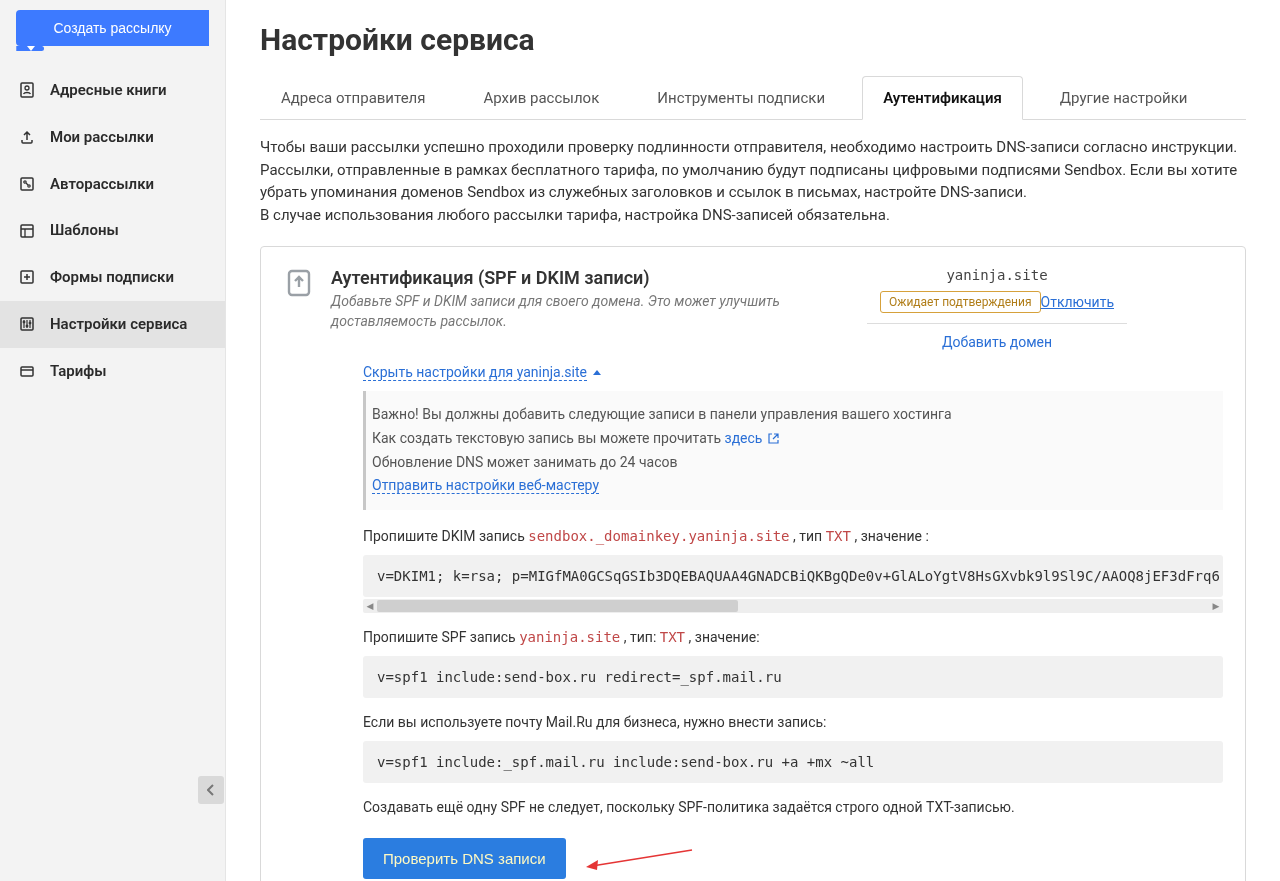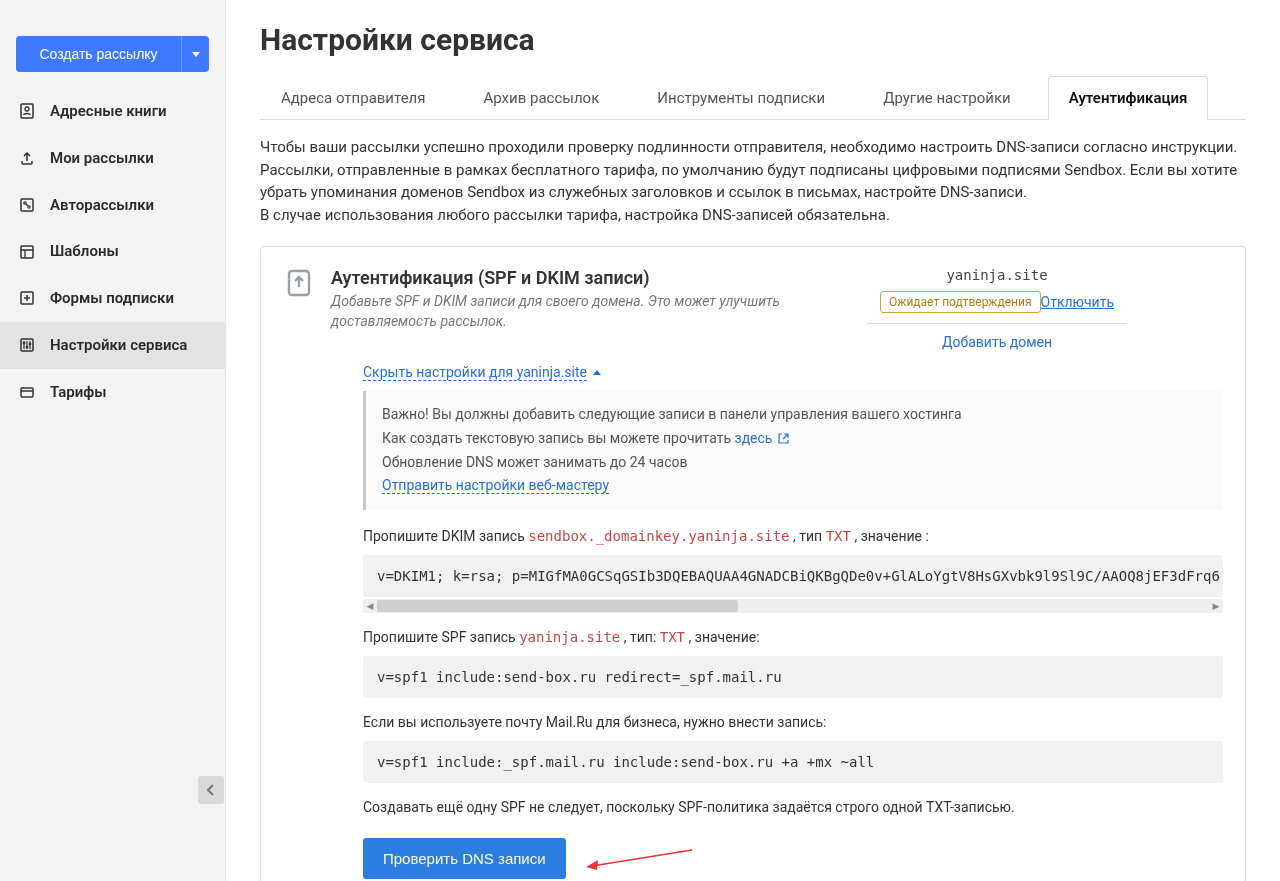--- a/index.html
+++ b/index.html
@@ -15,21 +15,22 @@
   }
   .sidebar {
     width: 226px;
     background: #f3f3f3;
     border-right: 1px solid #e5e5e5;
     position: relative;
     flex: 0 0 226px;
   }
   .create-btn-wrap {
     display: flex;
-    margin: 36px 16px 16px 16px;
+    margin: 10px 16px 16px 16px;
+    flex-direction: column;
   }
   .create-btn {
     background: #3d7aff;
     color: #fff;
     border: none;
     border-radius: 4px 0 0 4px;
     padding: 10px 18px;
     font-size: 14px;
     cursor: pointer;
     flex: 1;
@@ -181,21 +182,21 @@
   }
   .togglelink span:first-child { border-bottom: 1px dashed #2a6fd6; }
 
   .details {
     margin-left: 80px;
   }
 
   .notice {
     background: #fafafa;
     border-left: 3px solid #c7c7c7;
-    padding: 12px 16px;
+    padding: 12px 6px;
     margin-bottom: 16px;
     color: #555;
     line-height: 1.7;
   }
   .notice .link-ext { color: #2a6fd6; text-decoration: none; }
   .notice .link-ext svg { vertical-align: -1px; margin-left: 2px; }
 
   .instr { margin: 14px 0 8px 0; line-height: 1.5; color: #333;}
   code.inline {
     font-family: Menlo, Consolas, monospace;
@@ -345,22 +346,22 @@
   </button>
 </aside>
 
 <main class="main">
   <h1>Настройки сервиса</h1>
 
   <div class="tabs">
     <div class="tab">Адреса отправителя</div>
     <div class="tab">Архив рассылок</div>
     <div class="tab">Инструменты подписки</div>
+    <div class="tab active">Аутентификация</div>
     <div class="tab">Другие настройки</div>
-    <div class="tab active">Аутентификация</div>
   </div>
 
   <div class="intro">
     <p>Чтобы ваши рассылки успешно проходили проверку подлинности отправителя, необходимо настроить DNS-записи согласно инструкции.</p>
     <p>Рассылки, отправленные в рамках бесплатного тарифа, по умолчанию будут подписаны цифровыми подписями Sendbox. Если вы хотите убрать упоминания доменов Sendbox из служебных заголовков и ссылок в письмах, настройте DNS-записи.</p>
     <p>В случае использования любого рассылки тарифа, настройка DNS-записей обязательна.</p>
   </div>
 
   <div class="panel">
     <div class="panel-header">

